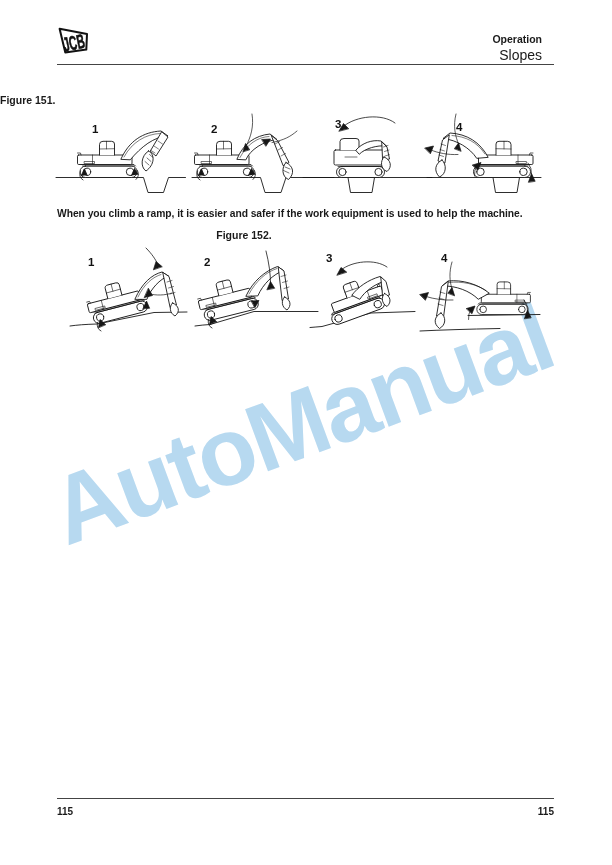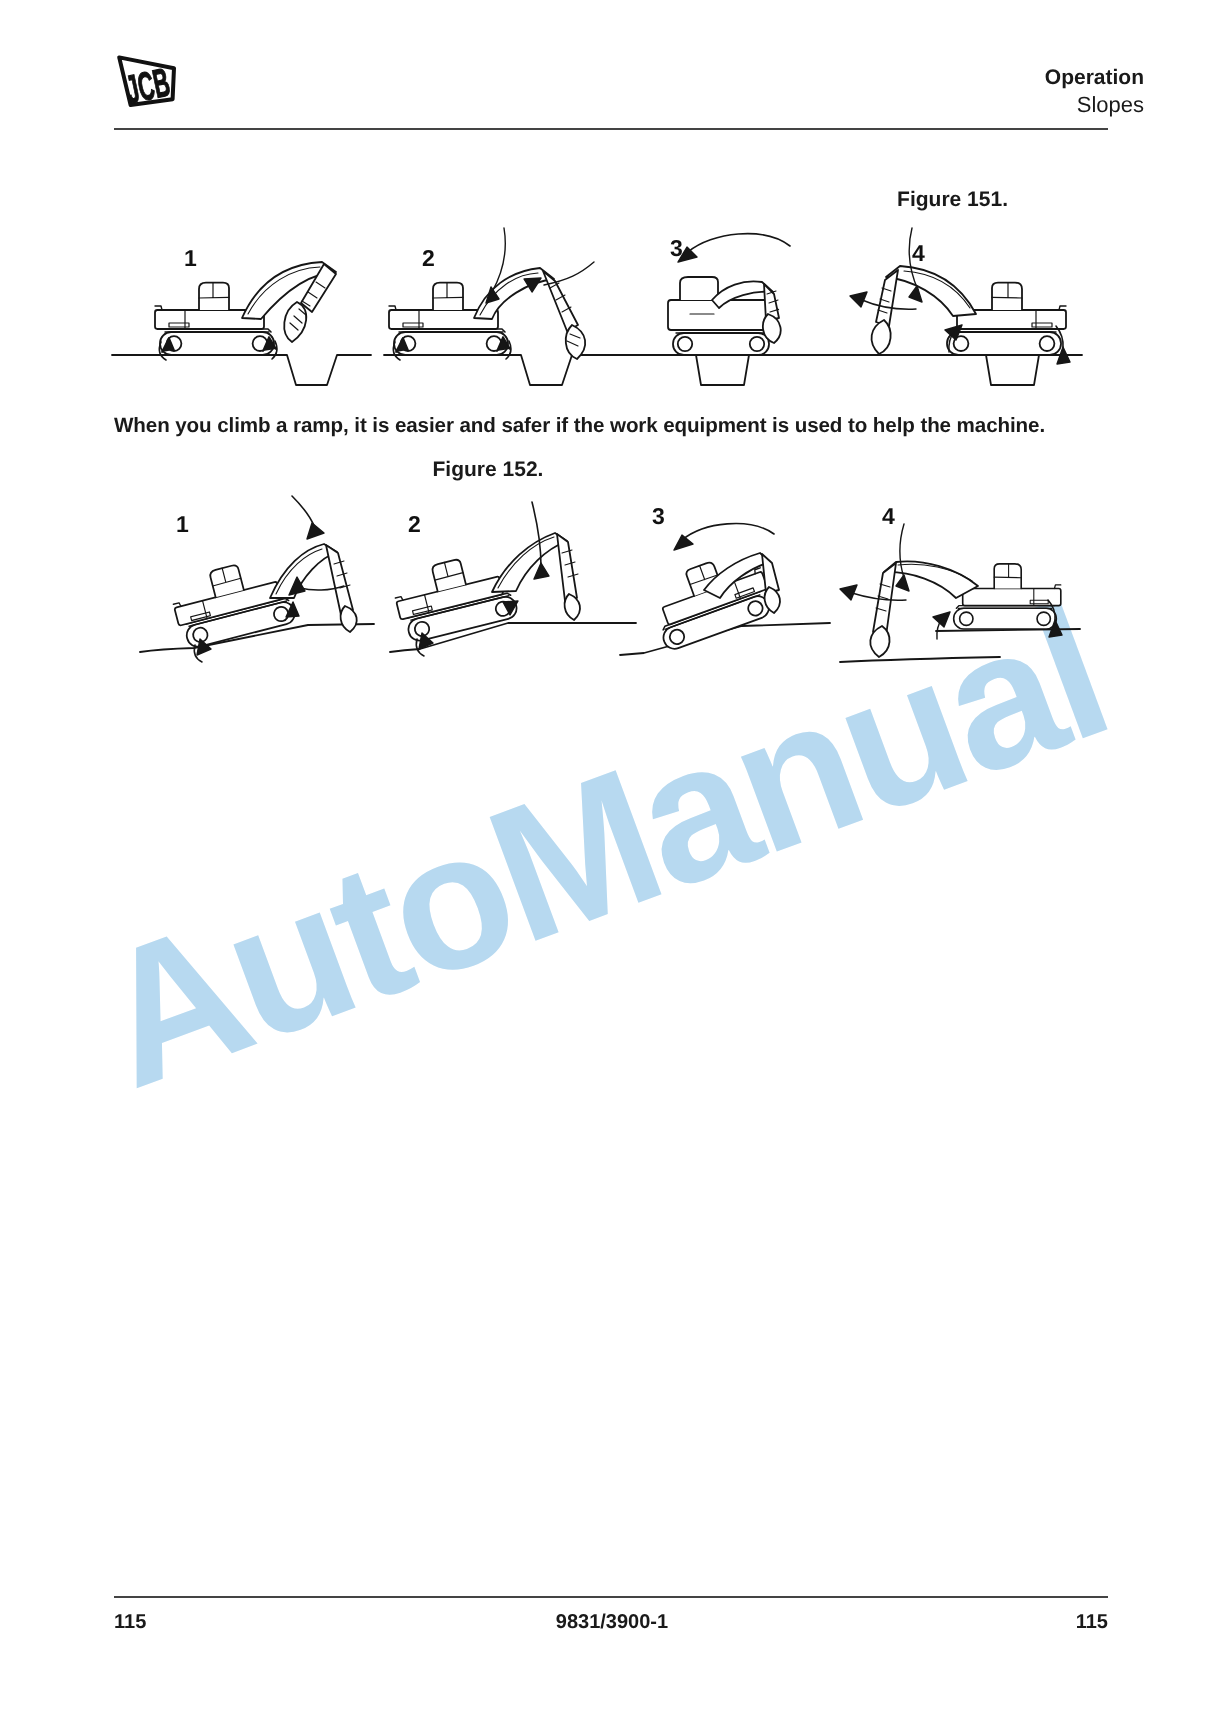--- a/index.html
+++ b/index.html
@@ -1,39 +1,39 @@
 <!DOCTYPE html>
 <html><head>
 <meta charset="utf-8">
 <style>
 html,body{margin:0;padding:0;background:#fff;}
 #page{position:relative;width:612px;height:865px;background:#fff;overflow:hidden;
   font-family:"Liberation Sans",sans-serif;color:#1a1a1a;}
 .abs{position:absolute;}
-.hdr-r{right:40px;text-align:right;}
+.hdr-r{right:70px;text-align:right;}
 .b{font-weight:bold;}
 svg text{font-family:"Liberation Sans",sans-serif;}
 </style>
 </head>
 <body>
 <div id="page">
 
   <svg class="abs" style="left:54px;top:24px;" width="40" height="32" viewBox="0 0 40 32">
     <path d="M5.6 4.7 L33 10.1 L32.3 25.6 L11.3 28.5 Z" fill="#fff" stroke="#111" stroke-width="2" stroke-linejoin="round"></path>
     <g transform="translate(19.6,17.6) rotate(-12) scale(0.54,1)">
       <text x="0" y="8.2" font-size="20" font-weight="bold" text-anchor="middle" fill="#111" stroke="#111" stroke-width="0.6">JCB</text>
     </g>
   </svg>
 
   <div class="abs hdr-r b" style="top:33px;font-size:10.5px;">Operation</div>
-  <div class="abs hdr-r" style="top:46.5px;font-size:11px;">Slopes</div>
+  <div class="abs hdr-r" style="top:46.5px;font-size:14px;">Slopes</div>
 
   <div class="abs" style="left:57px;top:63.5px;width:497px;height:1px;background:#444;"></div>
 
-  <div class="abs b" style="left:0;top:94.3px;width:504px;text-align:right;font-size:10.5px;">Figure 151.</div>
+  <div class="abs b" style="left:0;top:94.3px;width:504px;text-align:left;font-size:10.5px;">Figure 151.</div>
 
   <div class="abs" id="wm" style="left:55px;top:467px;font-size:96px;line-height:1;font-weight:bold;color:#b7d9f0;letter-spacing:-2.5px;transform:rotate(-20.3deg);transform-origin:left center;white-space:nowrap;">AutoManual</div>
 
   <svg id="row1" class="abs" style="left:0;top:0;" width="612" height="220" viewBox="0 0 612 220" fill="none" stroke="#161616" stroke-width="0.9" stroke-linejoin="round" stroke-linecap="round">
     <defs>
       <g id="base">
         <rect x="-28.5" y="-11.5" width="57" height="11.5" rx="5.6" fill="#fff"></rect>
         <circle cx="-21.5" cy="-5.7" r="3.7" fill="#fff"></circle>
         <circle cx="21.5" cy="-5.7" r="3.7" fill="#fff"></circle>
         <path d="M-26 -11.5 H26" stroke-width="0.7"></path>
@@ -184,16 +184,15 @@
     <path d="M420 294.5 L428.5 292.5 L425.5 300 Z" fill="#161616" stroke-width="0.7"></path>
     <path d="M426 296.5 C434 299 444 300.5 453 300" stroke-width="0.7"></path>
     <path d="M472 313.5 L475 306 L466.5 308.5 Z" fill="#161616" stroke-width="0.7"></path>
     <path d="M471 309.5 Q468 313.5 468.5 319.5" stroke-width="0.7"></path>
     <path d="M524 300 Q528 304.5 527.5 310" stroke-width="0.8"></path>
     <path d="M524.5 318.5 L527.5 310 L531 317.5 Z" fill="#161616" stroke-width="0.7"></path>
   </svg>
 
   <div class="abs" style="left:57px;top:797.5px;width:497px;height:1px;background:#444;"></div>
   <div class="abs b" style="left:57px;top:806px;font-size:10px;">115</div>
-  <div class="abs b" style="left:0;top:806px;width:612px;text-align:center;font-size:10px;">9831/3900-1</div>
   <div class="abs b" style="right:58px;top:806px;font-size:10px;">115</div>
 
 </div>
 
 </body></html>

